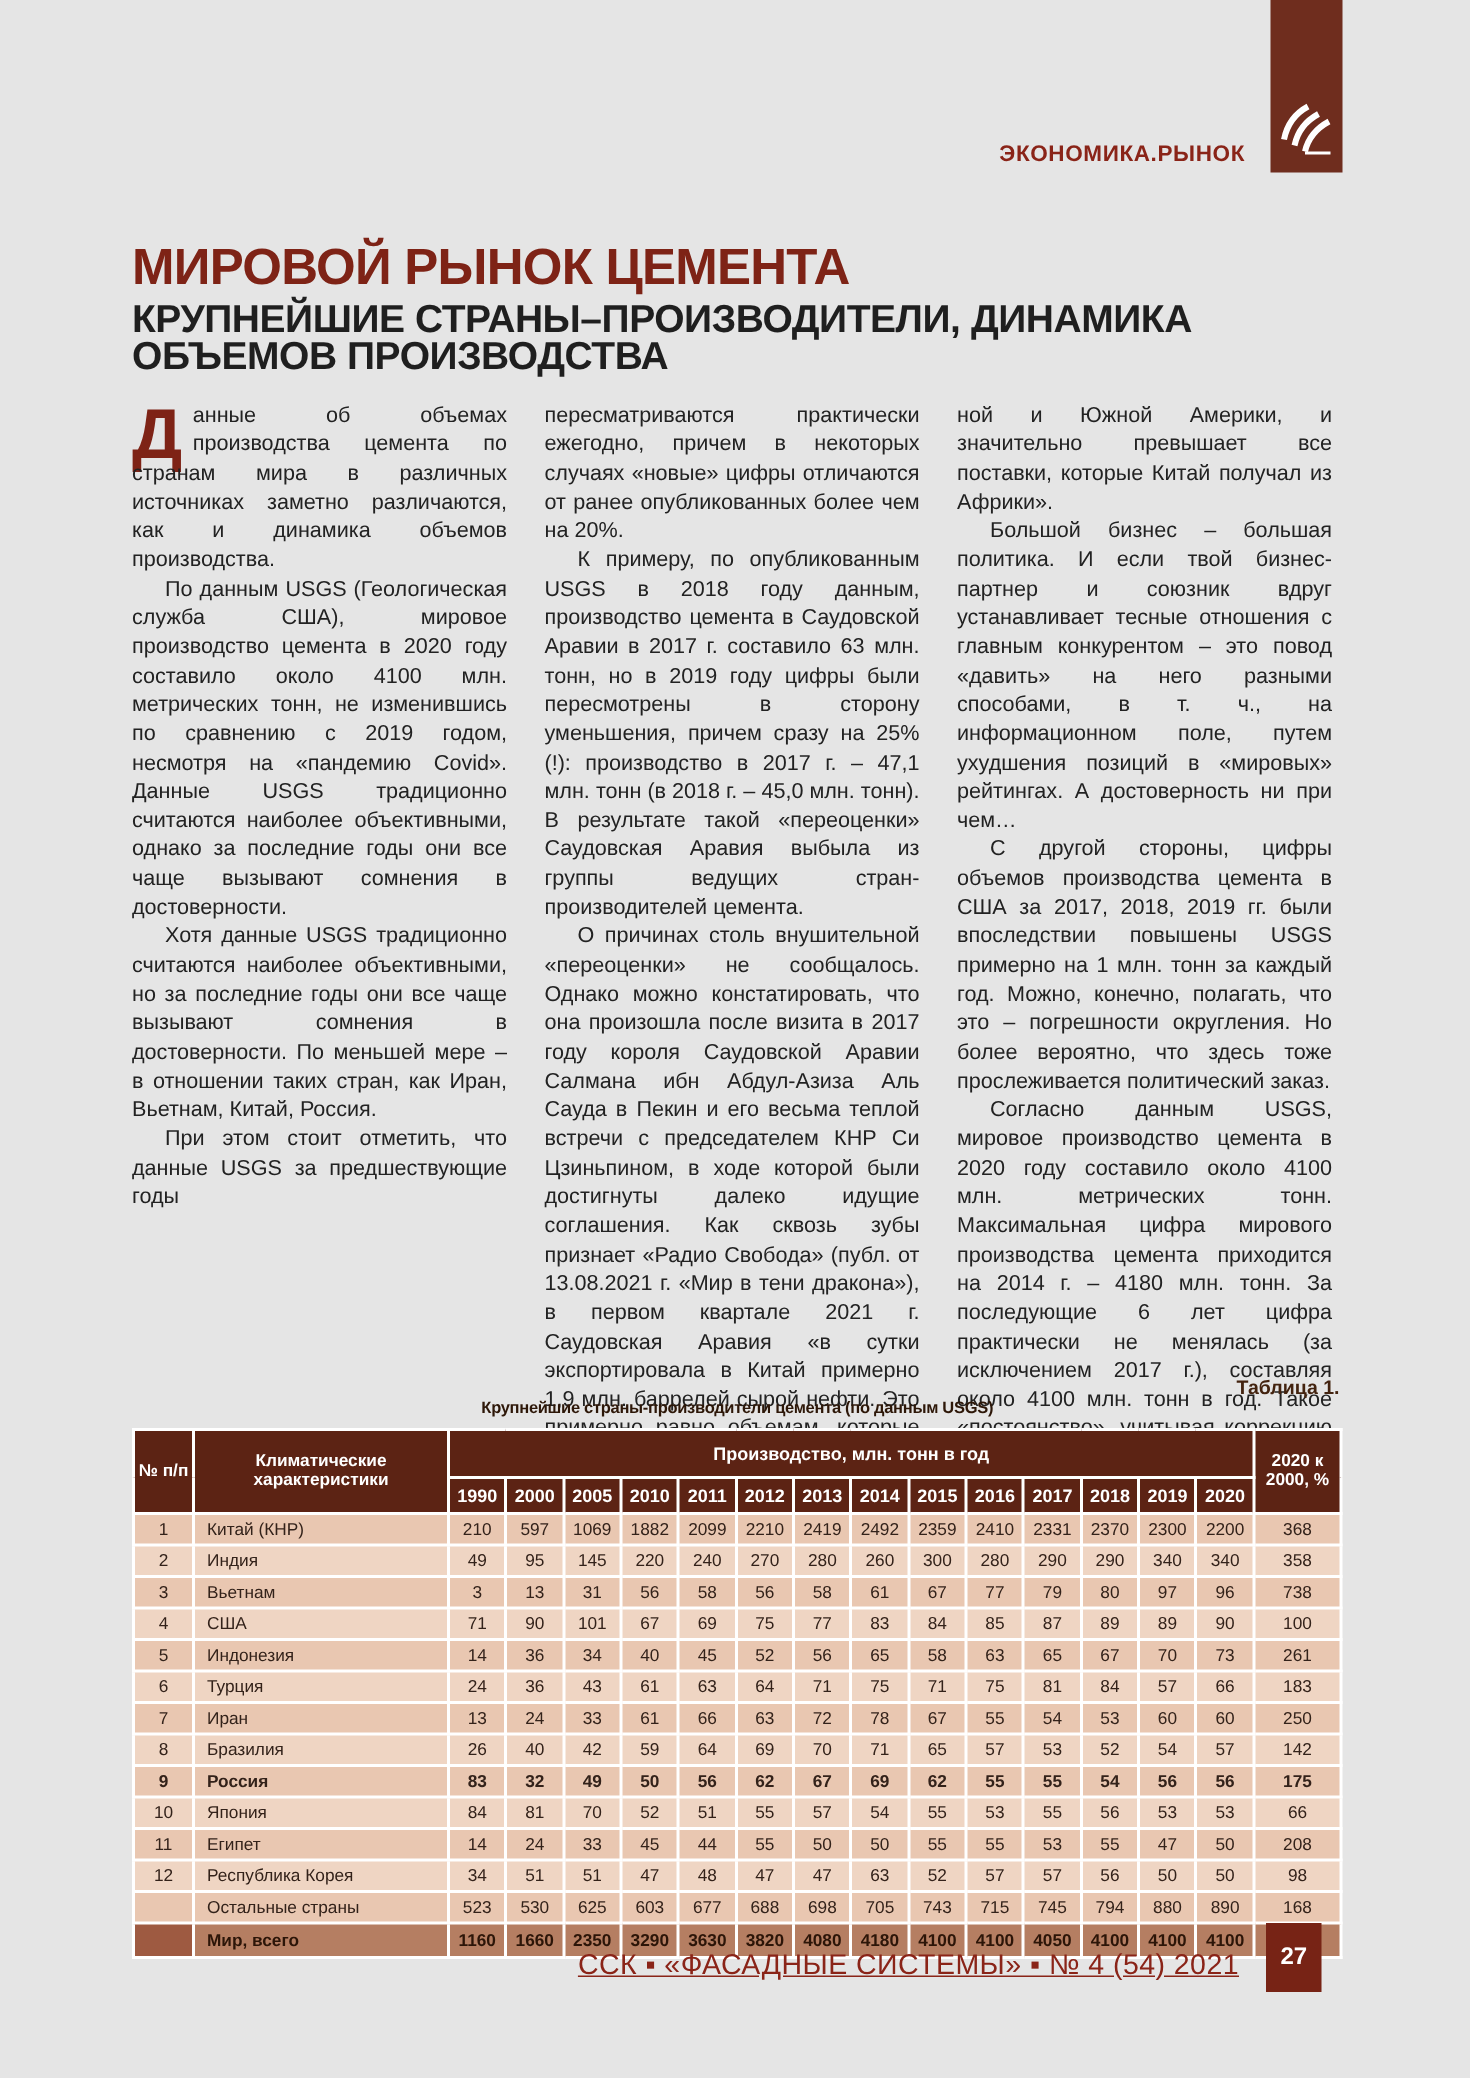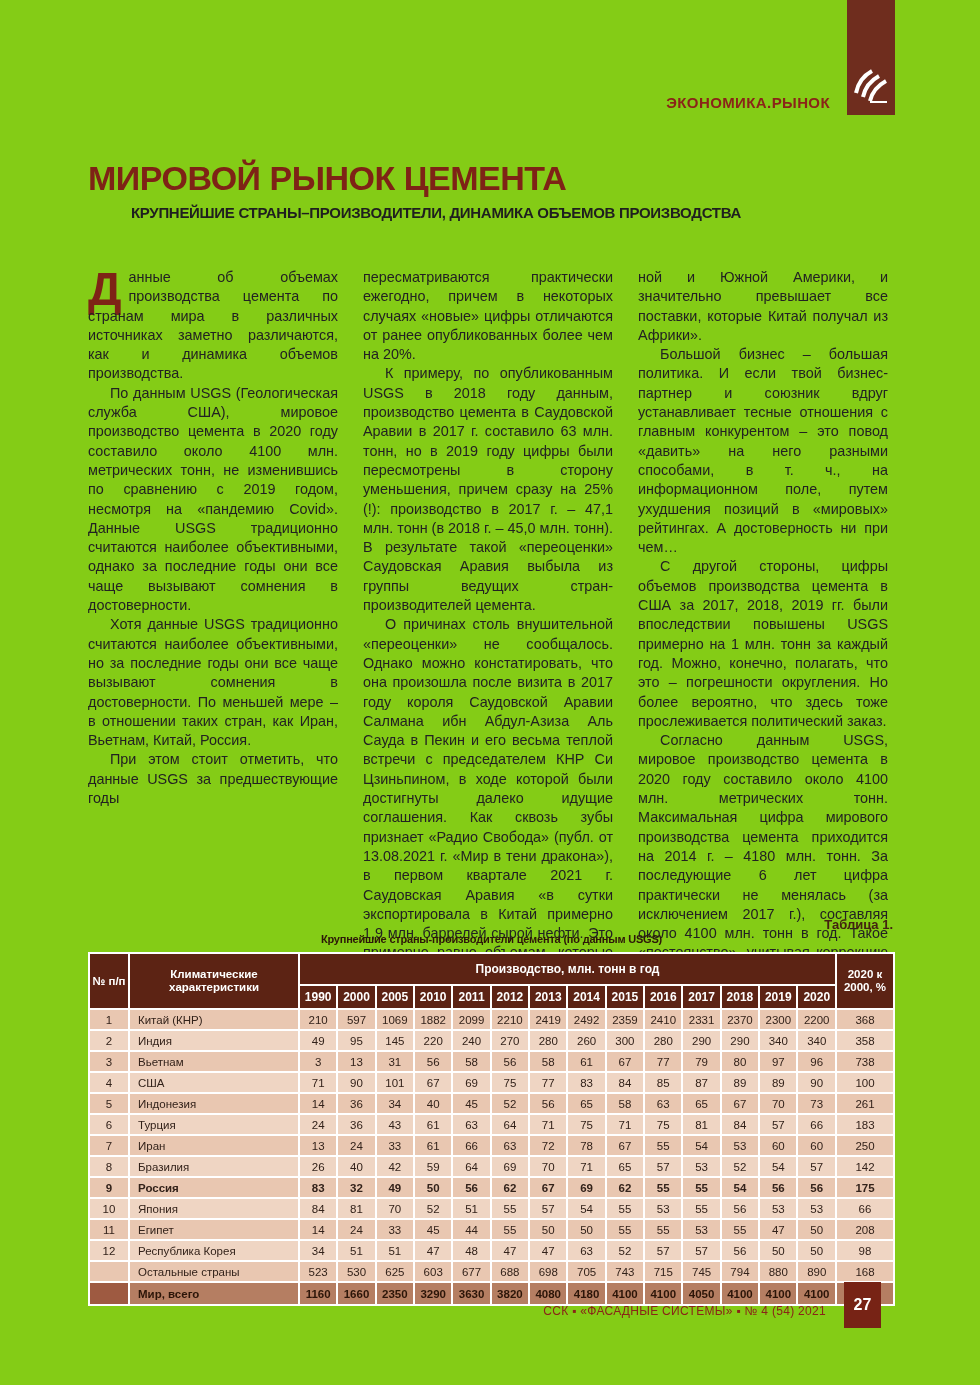--- a/index.html
+++ b/index.html
@@ -13,21 +13,21 @@
     --total-bg:#b57e62;
     --total-first:#9e5a41;
     --body-text:#222222;
     --table-text:#33221a;
   }
   *{margin:0;padding:0;box-sizing:border-box;}
   html,body{background:#ffffff;}
   .page{
     position:relative;
     width:980px;height:1385px;
-    background:#84cc16;
+    background:#e5e5e5;
     font-family:"Liberation Sans", sans-serif;
     overflow:hidden;
   }
   
   .logo-bar{
     position:absolute;top:0;right:85px;width:48px;height:115px;
     background:var(--logo);
   }
   .logo-bar svg{position:absolute;left:4px;bottom:8px;}
   
@@ -35,23 +35,22 @@
     position:absolute;top:94px;right:150px;
     color:var(--accent);font-weight:bold;font-size:15px;letter-spacing:.4px;
   }
   
   .title-block{position:absolute;left:88px;top:160px;width:750px;}
   .page-title{
     color:var(--title);font-weight:bold;font-size:34px;letter-spacing:-.5px;
     line-height:36px;
   }
   .page-subtitle{
-    margin-top:4px;color:#1f1f1f;font-weight:bold;font-size:15px;line-height:25px;
+    margin-top:4px;color:#1f1f1f;font-weight:bold;font-size:26px;line-height:25px;
     letter-spacing:-.3px;
-    margin-left:43px;
   }
   
   .columns{
     position:absolute;left:88px;top:268px;width:800px;
     display:flex;gap:25px;
   }
   .col{width:250px;color:var(--body-text);font-size:14.4px;line-height:19.3px;text-align:justify;}
   .col p{text-indent:22px;}
   .col p.cont,.col p.first{text-indent:0;}
   .dropcap{
@@ -86,21 +85,21 @@
   tbody tr:nth-child(odd) td{background:var(--row-odd);}
   tbody tr:nth-child(even) td{background:var(--row-even);}
   tbody tr.bold td{font-weight:bold;}
   tbody tr.total td{background:var(--total-bg);font-weight:bold;color:#2c1508;height:23px;margin-top:44px;}
   tbody tr.total td:first-child{background:var(--total-first);}
   
   .footer{
     position:absolute;top:1282px;right:99px;display:flex;align-items:center;gap:18px;
   }
   .footer-text{
-    color:var(--accent);font-size:12px;letter-spacing:.3px;margin-top:12px;
+    color:var(--accent);font-size:19px;letter-spacing:.3px;margin-top:12px;text-decoration:underline;
   }
   .page-box{
     width:37px;height:46px;background:var(--pagebox);
     display:flex;align-items:center;justify-content:center;
     color:#ffffff;font-weight:bold;font-size:16px;
   }
 </style>
 </head>
 <body>
 

